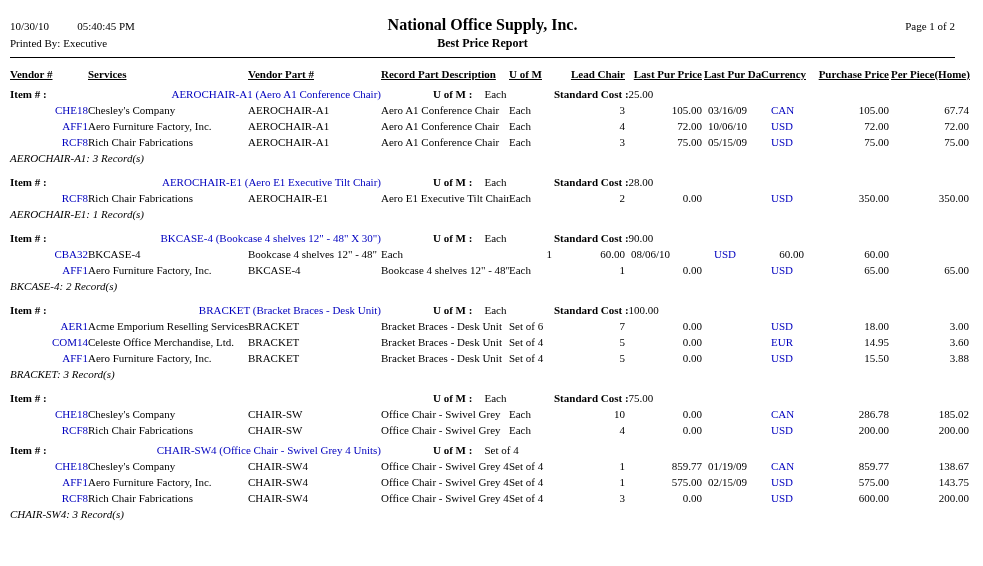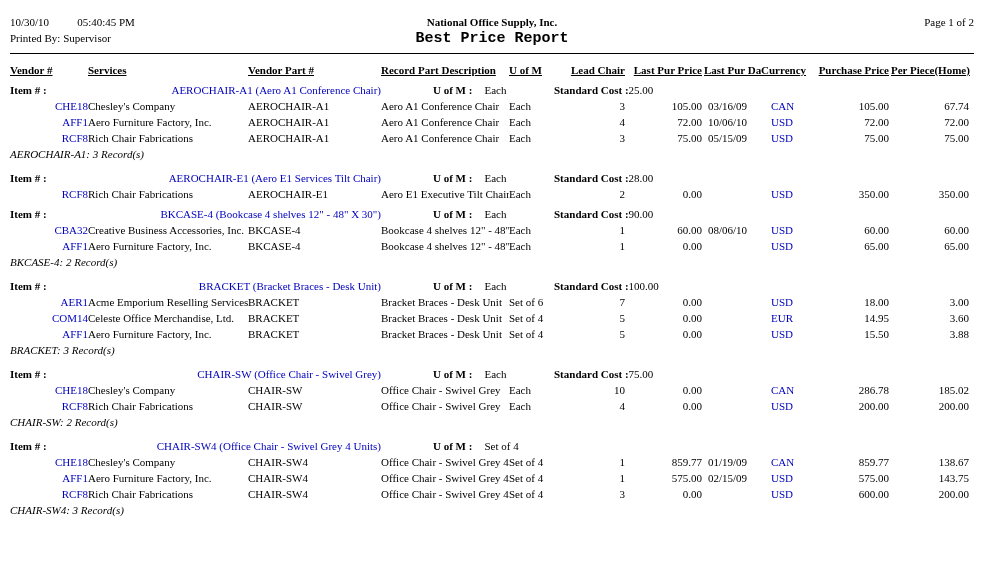--- a/index.html
+++ b/index.html
@@ -1,30 +1,30 @@
 <!DOCTYPE html>
 <html><head>
 <meta charset="utf-8">
 <style>
   html,body { margin:0; padding:0; background:#fff; }
   body {
     width:983px; height:566px; overflow:hidden;
     font-family:"Liberation Serif", serif;
     font-size:11px; color:#000;
   }
-  .page { padding:16px 9px 0 10px; }
+  .page { padding:16px 28px 0 10px; }
 
   
   .hdr-row { display:grid; grid-template-columns:1fr auto 1fr; align-items:baseline; }
   .hdr-left  { text-align:left; }
   .hdr-center{ text-align:center; }
   .hdr-right { text-align:right; }
   .hdr-time { margin-left:28px; }
-  .company-name { font-weight:bold; font-size:11px; }
-  .report-title { font-weight:bold; font-size:15px; padding-top:2px;font-family:Liberation Mono, monospace; }
+  .company-name { font-weight:bold; font-size:16px; }
+  .report-title { font-weight:bold; font-size:12px; padding-top:2px; }
   .rule { border:none; border-top:1px solid #000; margin:6px 0 8px 0; }
 
   
   .row {
     display:grid;
     grid-template-columns:78px 160px 133px 128px 45px 73px 77px 57px 45px 85px 80px;
     line-height:16px; align-items:baseline;
   }
   .cell { white-space:nowrap; overflow:hidden; }
   .cell.r { text-align:right; padding-right:2px; }
@@ -53,21 +53,21 @@
 
   <div class="hdr-row">
     <div class="hdr-left">
       <span>10/30/10</span><span class="hdr-time">05:40:45 PM</span>
     </div>
     <div class="hdr-center company-name">National Office Supply, Inc.</div>
     <div class="hdr-right">Page 1 of 2</div>
   </div>
 
   <div class="hdr-row">
-    <div class="hdr-left">Printed By: Supervisor</div>
+    <div class="hdr-left">Printed By: Executive</div>
     <div class="hdr-center report-title">Best Price Report</div>
     <div class="hdr-right"></div>
   </div>
 
   <hr class="rule">
 
   <div class="row col-hdr-row" id="col-headers">
       <span class="cell h l"><span class="u">Vendor #</span></span>
       <span class="cell h l"><span class="u">Services</span></span>
       <span class="cell h l"><span class="u">Vendor Part #</span></span>
@@ -126,48 +126,48 @@
           <span class="cell l pad4">05/15/09</span>
           <span class="cell l cur pad10">USD</span>
           <span class="cell r">75.00</span>
           <span class="cell r">75.00</span>
         </div>
         <span class="gfoot">AEROCHAIR-A1: 3 Record(s)</span>
       </div>
       <div class="group">
         <div class="row ghead">
           <span class="cell b">Item # :</span>
-          <span class="cell link span23">AEROCHAIR-E1 (Aero E1 Services Tilt Chair)</span>
+          <span class="cell link span23">AEROCHAIR-E1 (Aero E1 Executive Tilt Chair)</span>
           <span class="cell uofm-cell"><span class="b">U of M :</span><span class="val">Each</span></span>
           <span class="cell cost-cell"><span class="b">Standard Cost :</span><span class="val">28.00</span></span>
         </div>
         <div class="row data">
           <span class="cell l link">RCF8</span>
           <span class="cell l">Rich Chair Fabrications</span>
           <span class="cell l">AEROCHAIR-E1</span>
           <span class="cell l">Aero E1 Executive Tilt Chair</span>
           <span class="cell l">Each</span>
           <span class="cell r">2</span>
           <span class="cell r">0.00</span>
           <span class="cell l pad4"></span>
           <span class="cell l cur pad10">USD</span>
           <span class="cell r">350.00</span>
           <span class="cell r">350.00</span>
         </div>
+        <span class="gfoot">AEROCHAIR-E1: 1 Record(s)</span>
       </div>
       <div class="group">
         <div class="row ghead">
           <span class="cell b">Item # :</span>
           <span class="cell link span23">BKCASE-4 (Bookcase 4 shelves 12" - 48" X 30")</span>
           <span class="cell uofm-cell"><span class="b">U of M :</span><span class="val">Each</span></span>
           <span class="cell cost-cell"><span class="b">Standard Cost :</span><span class="val">90.00</span></span>
         </div>
         <div class="row data">
           <span class="cell l link">CBA32</span>
-          <span class="cell l">Creative Business Accessories, Inc.</span>
           <span class="cell l">BKCASE-4</span>
           <span class="cell l">Bookcase 4 shelves 12" - 48"</span>
           <span class="cell l">Each</span>
           <span class="cell r">1</span>
           <span class="cell r">60.00</span>
           <span class="cell l pad4">08/06/10</span>
           <span class="cell l cur pad10">USD</span>
           <span class="cell r">60.00</span>
           <span class="cell r">60.00</span>
         </div>
@@ -230,21 +230,20 @@
           <span class="cell l pad4"></span>
           <span class="cell l cur pad10">USD</span>
           <span class="cell r">15.50</span>
           <span class="cell r">3.88</span>
         </div>
         <span class="gfoot">BRACKET: 3 Record(s)</span>
       </div>
       <div class="group">
         <div class="row ghead">
           <span class="cell b">Item # :</span>
-          <span class="cell link span23">CHAIR-SW (Office Chair - Swivel Grey)</span>
           <span class="cell uofm-cell"><span class="b">U of M :</span><span class="val">Each</span></span>
           <span class="cell cost-cell"><span class="b">Standard Cost :</span><span class="val">75.00</span></span>
         </div>
         <div class="row data">
           <span class="cell l link">CHE18</span>
           <span class="cell l">Chesley's Company</span>
           <span class="cell l">CHAIR-SW</span>
           <span class="cell l">Office Chair - Swivel Grey</span>
           <span class="cell l">Each</span>
           <span class="cell r">10</span>
@@ -260,21 +259,20 @@
           <span class="cell l">CHAIR-SW</span>
           <span class="cell l">Office Chair - Swivel Grey</span>
           <span class="cell l">Each</span>
           <span class="cell r">4</span>
           <span class="cell r">0.00</span>
           <span class="cell l pad4"></span>
           <span class="cell l cur pad10">USD</span>
           <span class="cell r">200.00</span>
           <span class="cell r">200.00</span>
         </div>
-        <span class="gfoot">CHAIR-SW: 2 Record(s)</span>
       </div>
       <div class="group">
         <div class="row ghead">
           <span class="cell b">Item # :</span>
           <span class="cell link span23">CHAIR-SW4 (Office Chair - Swivel Grey 4 Units)</span>
           <span class="cell uofm-cell"><span class="b">U of M :</span><span class="val">Set of 4</span></span>
         </div>
         <div class="row data">
           <span class="cell l link">CHE18</span>
           <span class="cell l">Chesley's Company</span>

